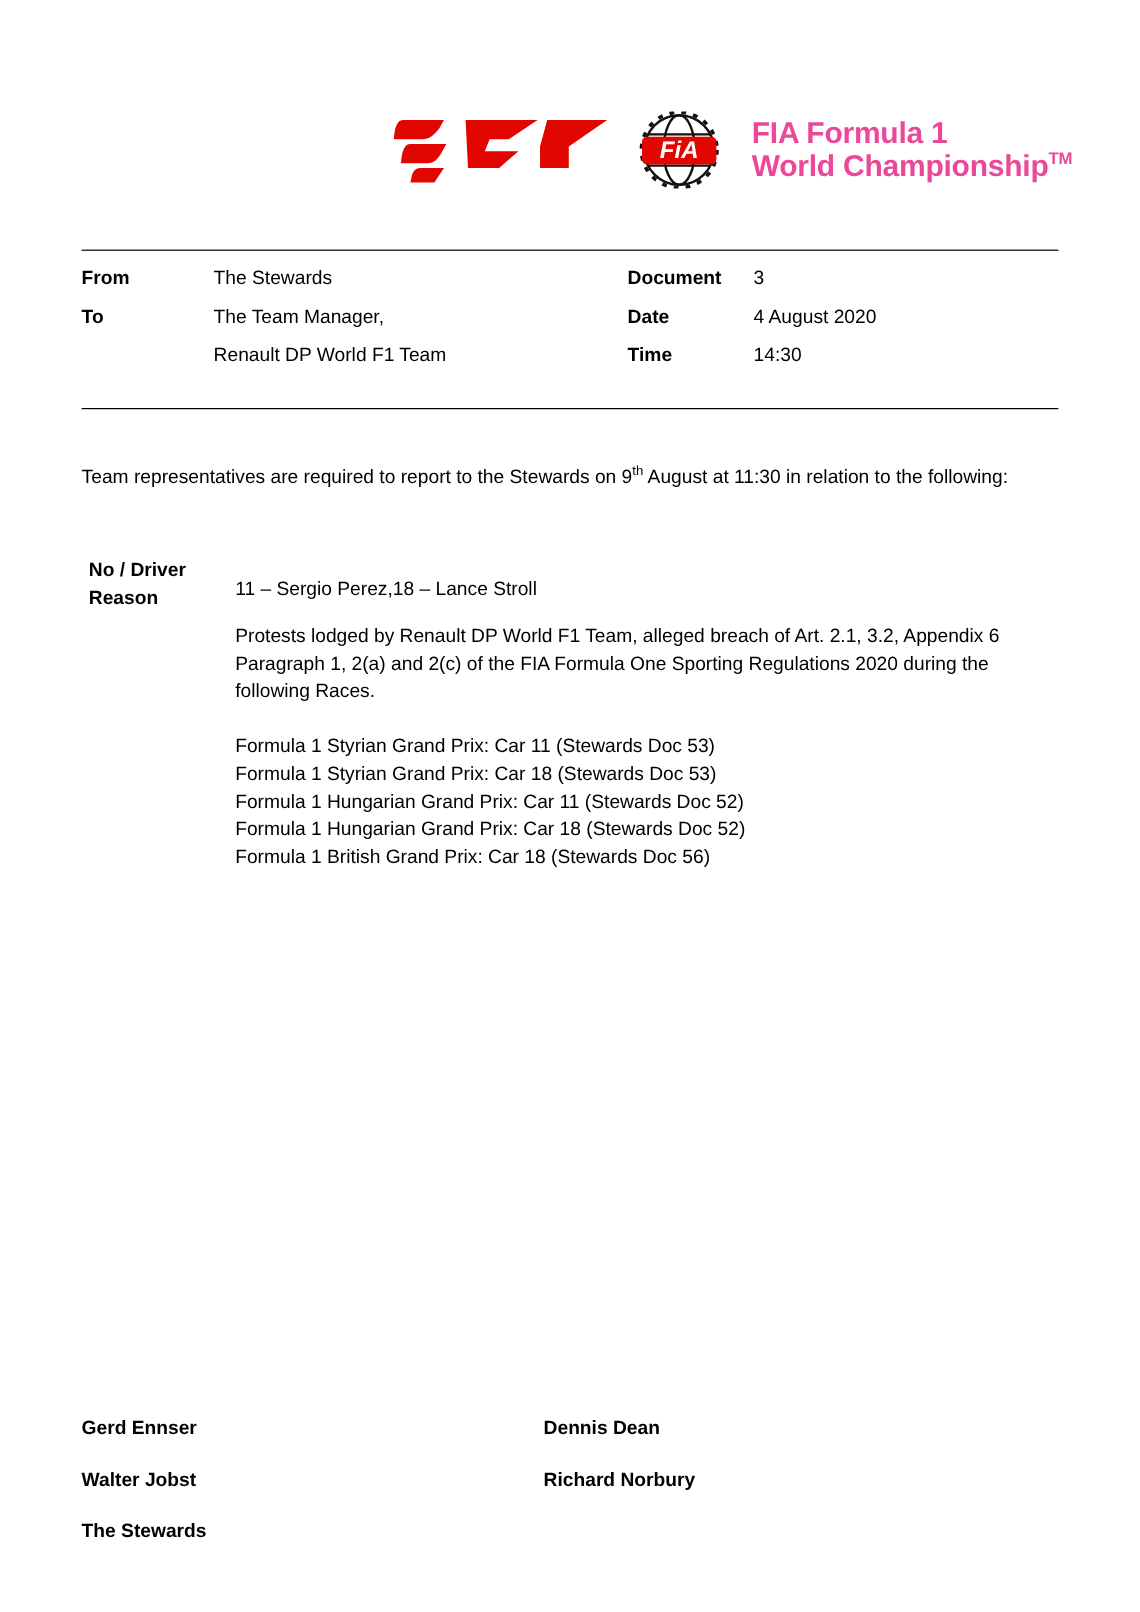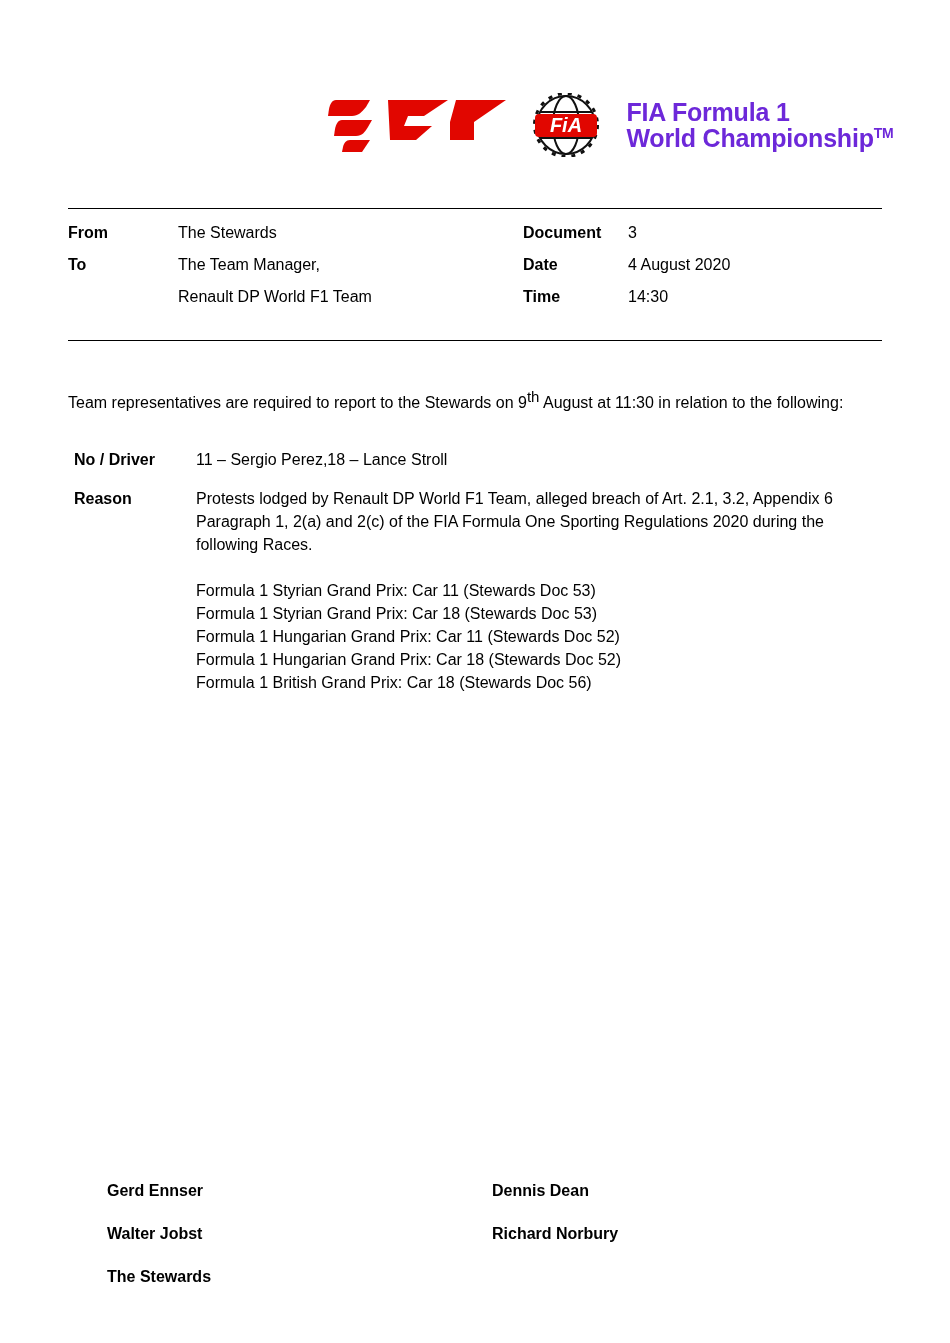--- a/index.html
+++ b/index.html
@@ -44,21 +44,21 @@
   .f1-logo svg { display: block; }
   .fia-logo svg { display: block; }
   .champ-text {
     display: flex;
     flex-direction: column;
     justify-content: center;
     line-height: 1.06;
     font-weight: bold;
     font-size: 25px;
     letter-spacing: -0.2px;
-    color: #6d28d9;
+    color: #ec4899;
   }
   .champ-text .tm {
     font-size: 14px;
     vertical-align: super;
     font-weight: bold;
   }
 
   
   .rule {
     position: absolute;
@@ -102,41 +102,42 @@
 
   
   .intro {
     position: absolute;
     left: 68px;
     top: 386px;
     width: 790px;
     font-size: 16px;
     line-height: 1.45;
   }
-  .intro sup { font-size: 15px; }
+  .intro sup { font-size: 11px; }
 
   
   .field {
     position: absolute;
     left: 74px;
     width: 800px;
     display: flex;
     font-size: 16px;
     line-height: 1.45;
   }
   #field-driver { top: 448px; align-items: center; }
   #field-reason { top: 487px; }
 
   .field-label {
     font-weight: bold;
     width: 122px;
     flex: 0 0 122px;
   }
   .field-body {
     flex: 1 1 auto;
+    margin-top: 32px;
   }
   .field-body p {
     margin: 0;
   }
   .race-list {
     margin-top: 22px;
   }
   .race-list div { margin: 0; }
 
   
@@ -144,21 +145,20 @@
     position: absolute;
     left: 68px;
     top: 1182px;
     width: 700px;
     font-size: 16px;
     font-weight: bold;
   }
   .sig-row {
     display: flex;
     margin-bottom: 25px;
-    margin-left: 39px;
   }
   .sig-left {
     width: 385px;
     flex: 0 0 385px;
   }
   .sig-right { flex: 1 1 auto; }
 </style>
 </head>
 <body>
 

